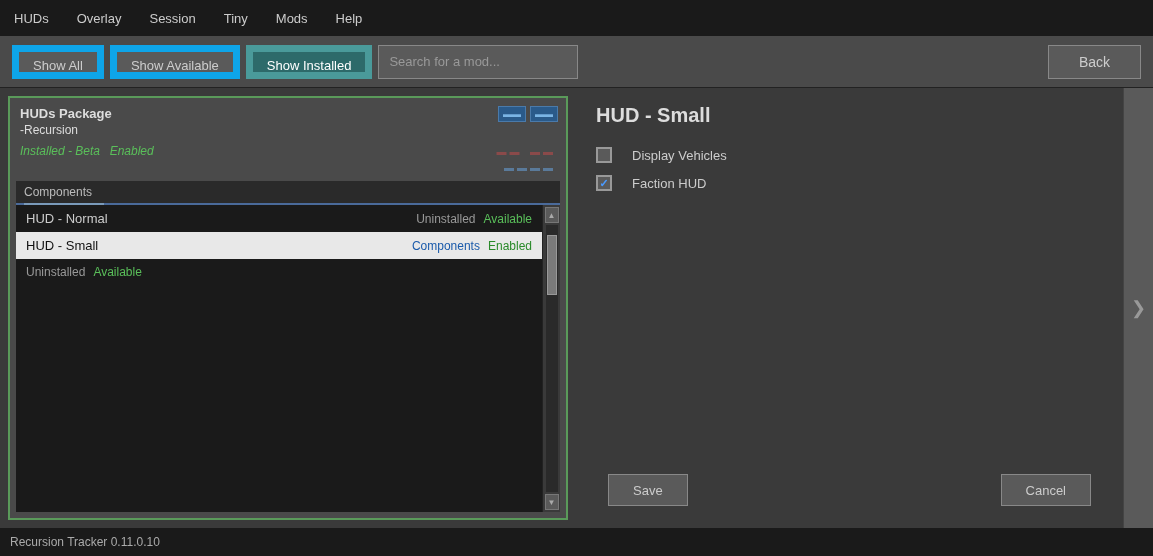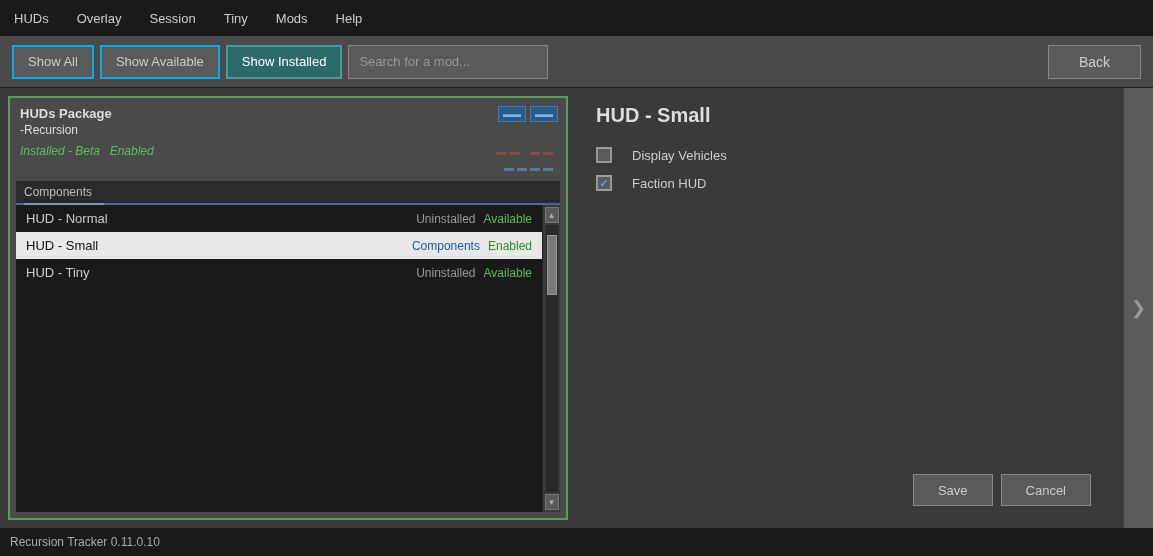--- a/index.html
+++ b/index.html
@@ -35,21 +35,21 @@
       height: 52px;
       display: flex;
       align-items: center;
       padding: 0 12px;
       gap: 6px;
       border-bottom: 1px solid #222;
     }
     .tab-btn {
       background: #5a5a5a;
       color: #ccc;
-      border: 2px solid #0ea5e9;
+      border: 7px solid #0ea5e9;
       padding: 6px 14px;
       font-size: 13px;
       cursor: pointer;
       height: 34px;
     }
     .tab-btn.active {
       background: #2d6a6a;
       color: #fff;
       border-color: #4a9a9a;
     }
@@ -281,21 +281,21 @@
       border-left: 1px solid #444;
     }
     .chevron-right {
       font-size: 18px;
       color: #999;
     }
 
     
     #bottom-bar {
       display: flex;
-      justify-content: flex-end;
+      justify-content: space-between;
       align-items: center;
       padding: 6px 12px;
       gap: 8px;
       margin-top: auto;
     }
     .action-btn {
       background: #5a5a5a;
       color: #ccc;
       border: 1px solid #888;
       padding: 6px 24px;
@@ -399,21 +399,20 @@
             </div>
 
             <div class="component-row selected">
               <span class="component-name">HUD - Small</span>
               <span class="status-installed">Components</span>
               <span style="width:8px;"></span>
               <span class="status-enabled">Enabled</span>
             </div>
 
             <div class="component-row">
-              <span class="component-name">HUD - Tiny</span>
               <span class="status-uninstalled">Uninstalled</span>
               <span style="width:8px;"></span>
               <span class="status-available">Available</span>
             </div>
           </div>
         </div>
 
         <div id="scroll-bar">
           <div class="scroll-up">▲</div>
           <div class="scroll-track">

